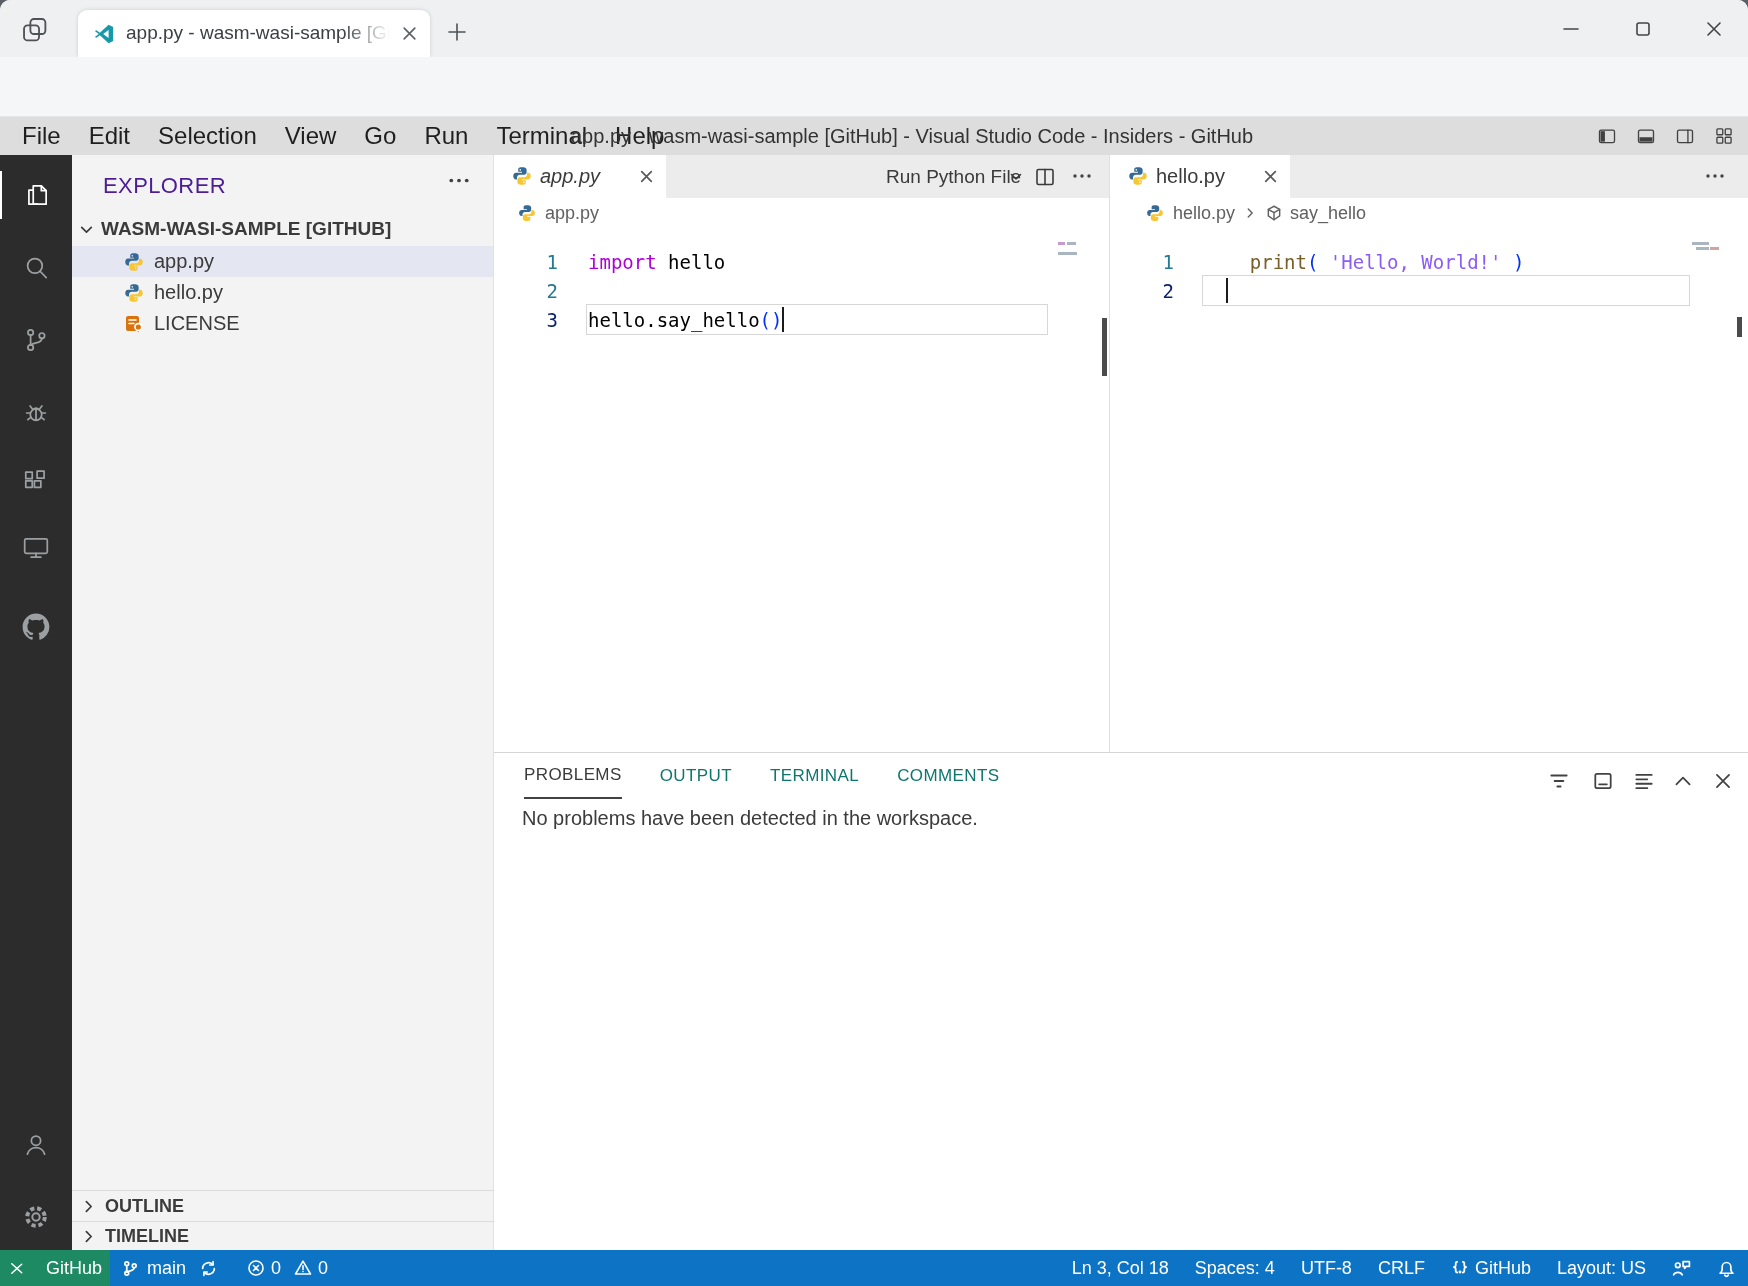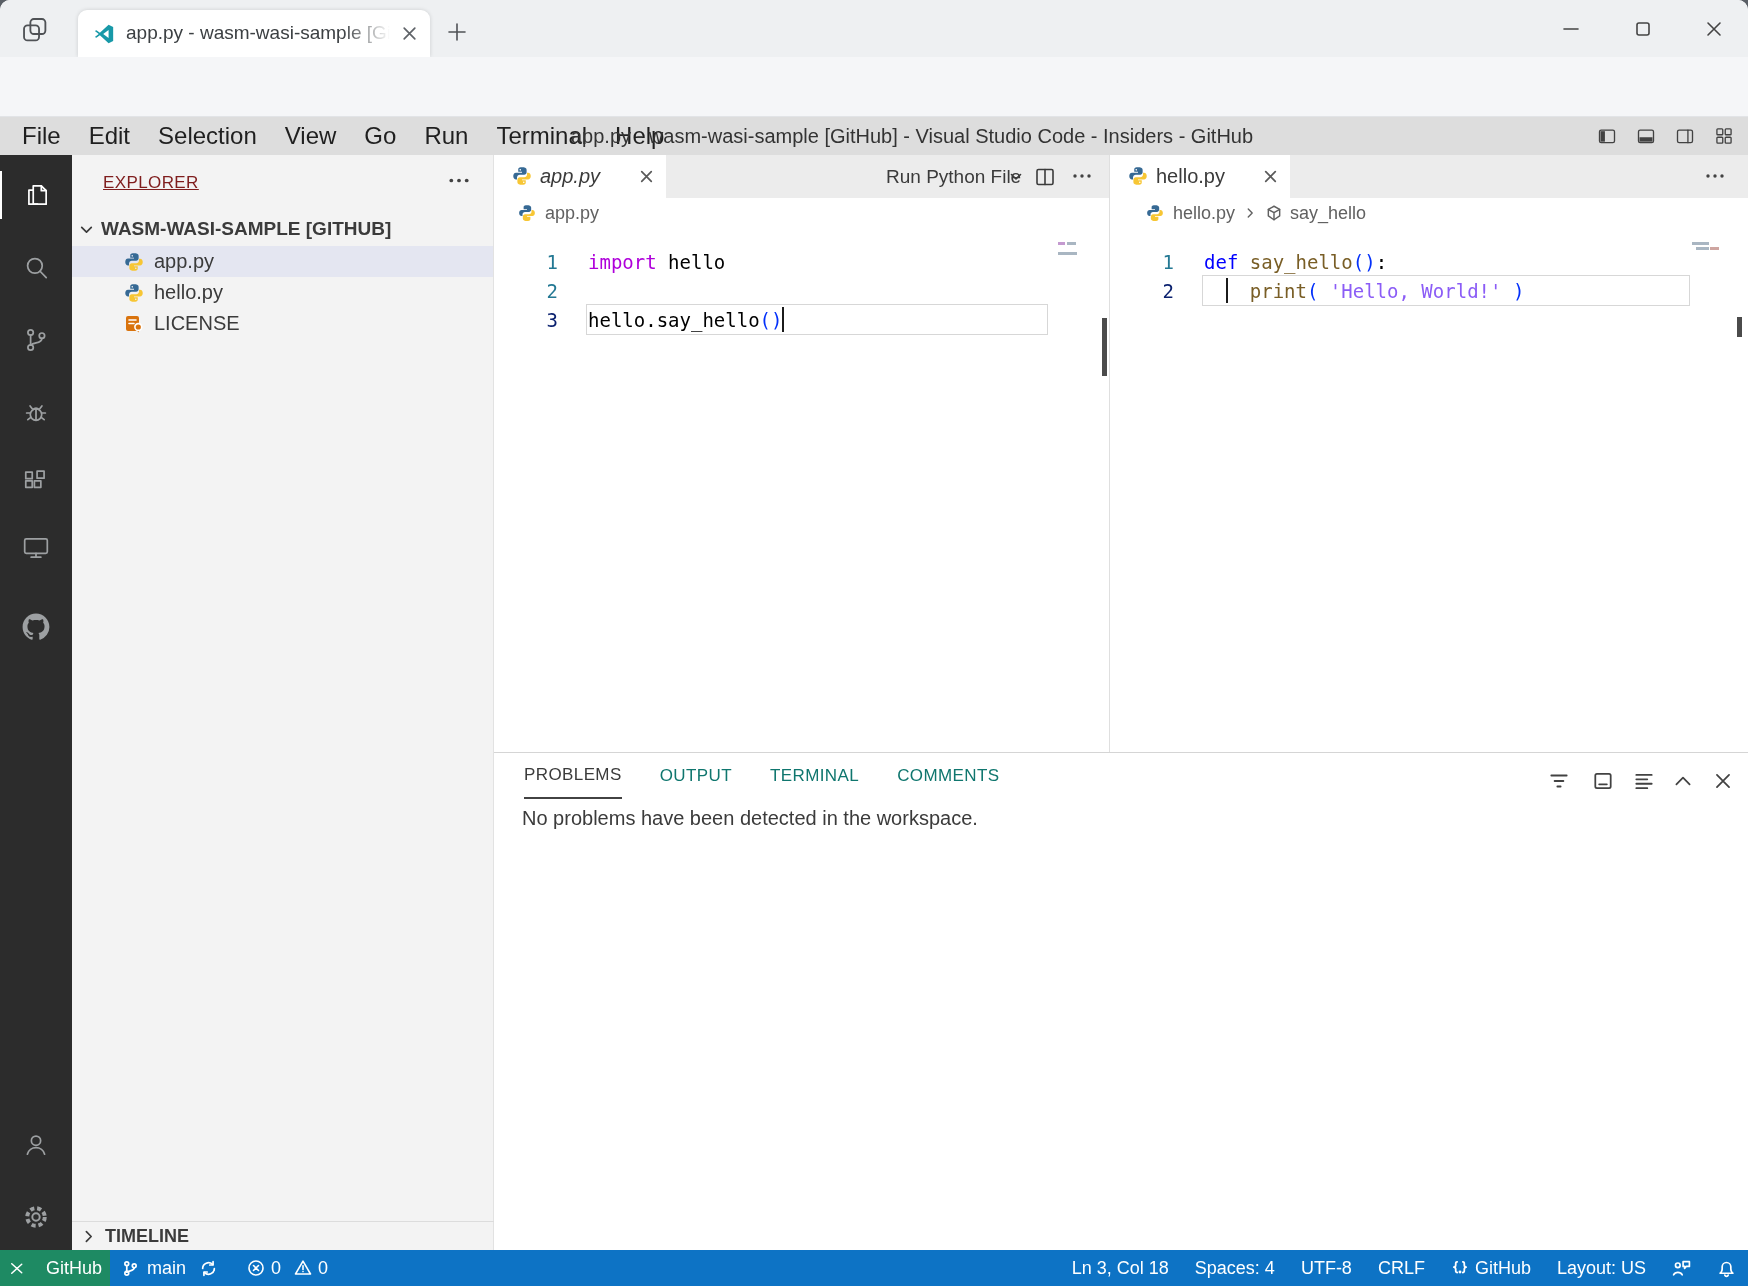--- a/index.html
+++ b/index.html
@@ -46,21 +46,21 @@
 
   
   .activitybar { position:absolute; left:0; top:155px; width:72px; height:1095px; background:#2c2c2c; }
   .actitem { position:absolute; left:0; width:72px; height:48px; color:#9da0a2;
              display:flex; align-items:center; justify-content:center; }
   .actitem.active { color:#ffffff; border-left:2px solid #fff; }
 
   
   .sidebar { position:absolute; left:72px; top:155px; width:422px; height:1095px; background:#f3f3f3;
              border-right:1px solid #e2e2e2; }
-  .sb-header { position:absolute; left:31px; top:18px; font-size:17px; color:#7f1d1d; letter-spacing:.4px;text-decoration:underline; }
+  .sb-header { position:absolute; left:31px; top:18px; font-size:22px; color:#4c1d95; letter-spacing:.4px; }
   .sb-more { position:absolute; left:376px; top:22px; color:#424242; }
   .sb-section { position:absolute; left:0; top:58px; width:422px; height:32px; display:flex; align-items:center; }
   .sb-section .chev { margin-left:6px; color:#3b3b3b; }
   .sb-section .name { margin-left:6px; font-size:19px; font-weight:bold; color:#3b3b3b; }
   .filerow { position:absolute; left:0; width:421px; height:31px; display:flex; align-items:center; }
   .filerow.sel { background:#e4e6f1; }
   .filerow .fic { margin-left:52px; width:20px; height:20px; flex:none; }
   .filerow .fname { margin-left:10px; font-size:20px; color:#3b3b3b; }
   .sb-bottom { position:absolute; left:0; width:422px; height:31px; border-top:1px solid #dcdcdc;
                display:flex; align-items:center; color:#3b3b3b; }
@@ -401,20 +401,28 @@
             <rect x="2" y="2" width="13" height="15" rx="2" fill="#d9730d"></rect>
             <path d="M5 6h7M5 9.5h5" stroke="#fff" stroke-width="1.6" stroke-linecap="round"></path>
             <path d="M12.5 15.5l1.8 3 1.7-3z" fill="#d9730d"></path>
             <circle cx="14.3" cy="13" r="4.2" fill="#fff"></circle>
             <circle cx="14.3" cy="13" r="2.6" fill="#d9730d"></circle>
           </svg>
       </span>
       <span class="fname">LICENSE</span>
     </div>
 
+    <div class="sb-bottom" style="top:1035px">
+      <span class="chev">
+        <svg viewBox="0 0 16 16" width="17" height="17" class="ic">
+            <path d="M6 3.5L10.5 8 6 12.5"></path>
+          </svg>
+      </span>
+      <span class="lbl">OUTLINE</span>
+    </div>
     <div class="sb-bottom" style="top:1066px;height:29px">
       <span class="chev">
         <svg viewBox="0 0 16 16" width="17" height="17" class="ic">
             <path d="M6 3.5L10.5 8 6 12.5"></path>
           </svg>
       </span>
       <span class="lbl">TIMELINE</span>
     </div>
   </div>
 
@@ -528,21 +536,20 @@
     </span>
     <span class="txt" style="margin-left:7px">say_hello</span>
   </div>
 
   <div class="gutter" style="left:1110px">
     <div>1</div>
     <div class="cur">2</div>
   </div>
   <div class="curline" style="left:1202px;top:275px;width:488px;height:31px"></div>
   <div class="code" style="left:1204px">
-    <div><span class="tk-blue">def</span><span class="tk-plain"> </span><span class="tk-fn">say_hello</span><span class="tk-paren">()</span><span class="tk-plain">:</span></div>
     <div><span class="tk-plain">    </span><span class="tk-fn">print</span><span class="tk-paren">( </span><span class="tk-str">'Hello, World!'</span><span class="tk-paren"> )</span></div>
   </div>
   <div class="caret" style="left:1226px;top:278px"></div>
   <div>
     <div class="mmbar" style="left:1692px;top:242px;width:17px"></div>
     <div class="mmbar" style="left:1696px;top:247px;width:13px"></div>
     <div class="mmbar" style="left:1710px;top:247px;width:9px;background:#ceA5a0"></div>
   </div>
   <div class="ovtick" style="left:1737px;top:317px;height:20px"></div>
 

